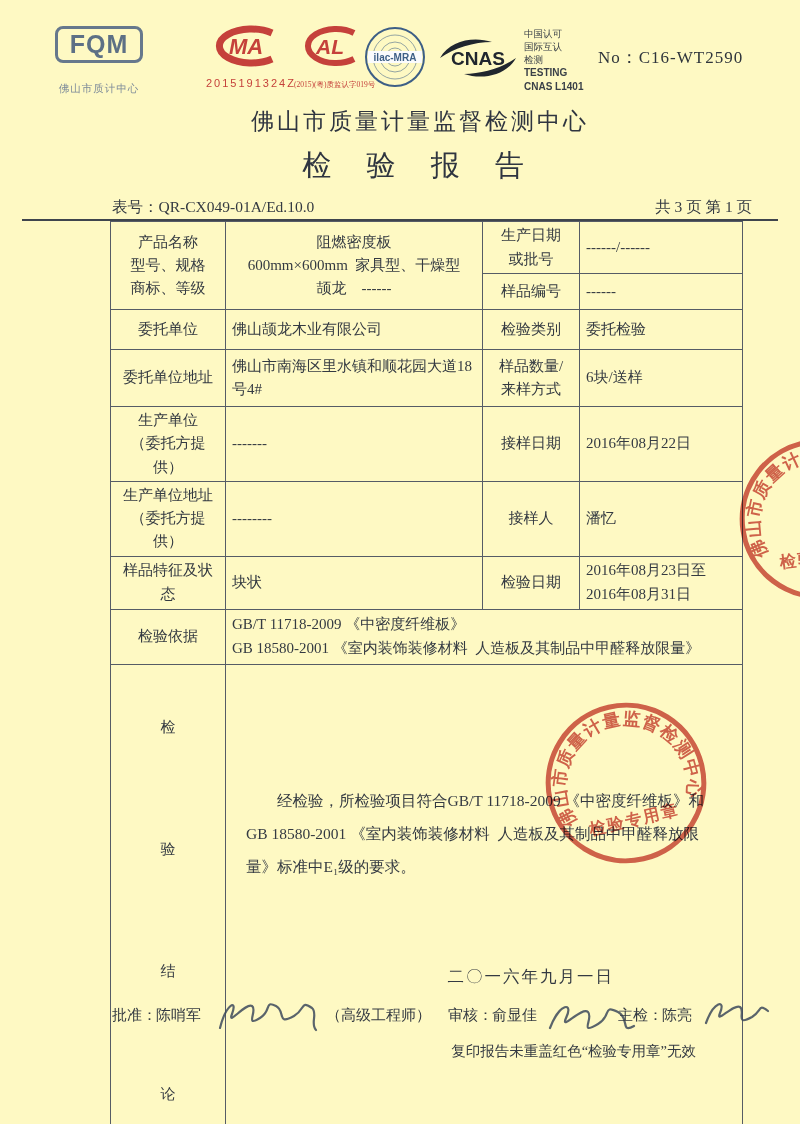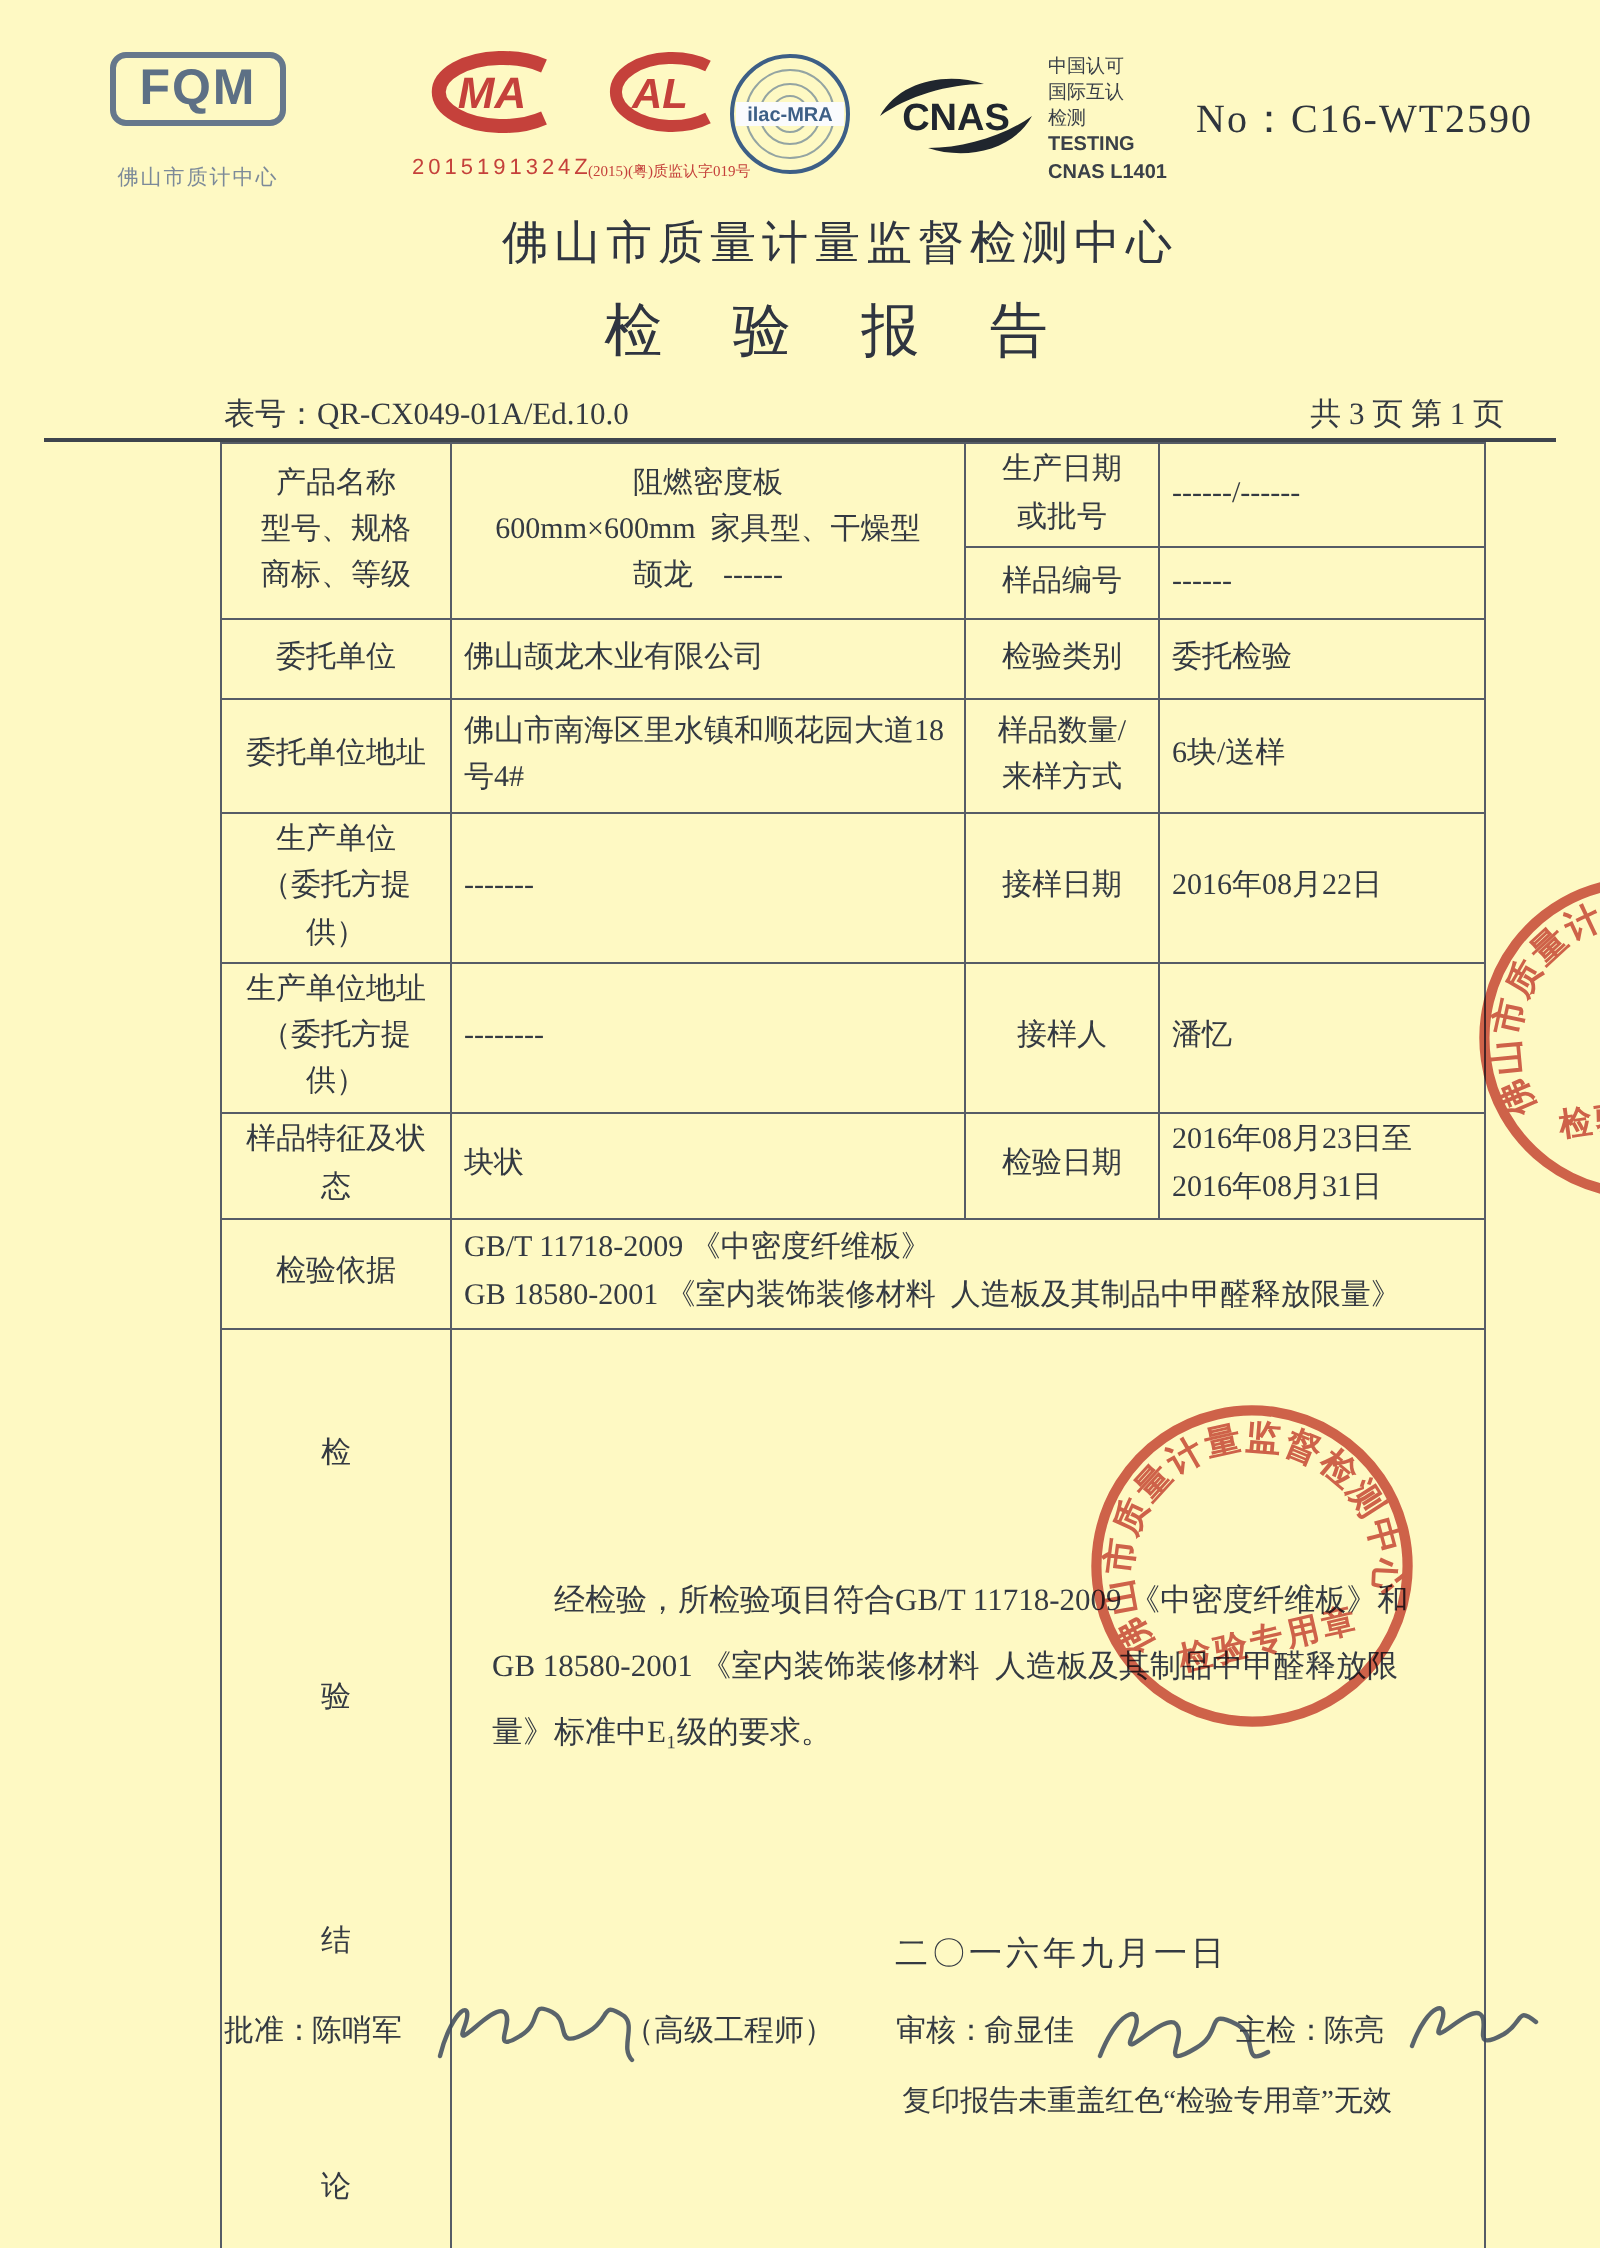--- a/index.html
+++ b/index.html
@@ -11,21 +11,21 @@
   .fqm-box{display:inline-block;border:3px solid #66788c;border-radius:8px;padding:1px 12px;
            font-family:"Liberation Sans","DejaVu Sans",sans-serif;font-weight:bold;font-size:25px;
            color:#5d7085;letter-spacing:1px;}
   .fqm-cap{margin-top:19px;font-size:10.5px;color:#7c8a99;letter-spacing:1px;}
   .logo-num{color:#c5413b;font-size:11px;letter-spacing:2px;text-align:center;margin-top:1px;
             font-family:"Liberation Sans",sans-serif;}
   .logo-cap{color:#c5413b;font-size:7.5px;text-align:center;margin-top:4px;white-space:nowrap;}
   .cnas-lines{left:524px;top:28px;font-size:9.5px;line-height:1.35;color:#3a4048;
               font-family:"Liberation Sans",sans-serif;}
   .cnas-lines .b{font-weight:bold;font-size:10px;}
-  .no-line{left:598px;top:46px;font-size:20px;letter-spacing:1px;color:#2f353c;}
+  .no-line{left:598px;top:46px;font-size:17px;letter-spacing:1px;color:#2f353c;}
   
   .org-title{left:0;top:106px;width:100%;text-align:center;font-size:23px;letter-spacing:3px;color:#2f3540;}
   .report-title{left:0;top:146px;width:100%;text-align:center;font-size:29px;letter-spacing:14px;color:#2f3540;}
   .meta-row{left:112px;right:88px;top:197px;display:flex;justify-content:space-between;font-size:15.5px;}
   .toprule{left:22px;top:219px;width:756px;height:0;border-top:2px solid #3f454d;}
   
   table.form{position:absolute;left:110px;top:221px;width:632px;border-collapse:collapse;table-layout:fixed;}
   table.form td{border:1px solid #565c66;font-size:15px;vertical-align:middle;padding:2px 6px;
                 white-space:pre-wrap;line-height:1.55;}
   td.lbl{text-align:center;}
@@ -184,21 +184,21 @@
 
   </tbody>
     </table>
 
   <div class="abs footer">
     <span style="left:0;">批准：</span>
     <span style="left:44px;">陈哨军</span>
     <svg class="sig" style="left:100px;top:-8px;" width="110" height="52" viewBox="0 0 110 52">
       <path d="M8 38 C14 14 26 8 20 24 C15 37 34 12 40 16 C46 20 32 38 48 28 C60 21 52 10 64 16 C74 21 64 36 82 26 C94 19 88 10 100 18 C106 23 98 34 104 40"></path>
     </svg>
-    <span style="left:200px;">（高级工程师）</span>
+    <span style="left:214px;">（高级工程师）</span>
     <span style="left:336px;">审核：</span>
     <span style="left:380px;">俞显佳</span>
     <svg class="sig" style="left:432px;top:-6px;" width="96" height="52" viewBox="0 0 96 52">
       <path d="M6 36 C16 10 30 10 22 26 C16 40 38 14 44 20 C50 26 34 44 54 32 C68 24 58 12 74 20 C86 26 76 42 90 34"></path>
     </svg>
     <span style="left:506px;">主检：</span>
     <span style="left:550px;">陈亮</span>
     <svg class="sig" style="left:586px;top:-9px;" width="76" height="52" viewBox="0 0 76 52">
       <path d="M8 34 C16 12 28 10 22 24 C17 36 36 14 42 18 C48 22 36 38 54 28 C64 22 60 14 70 22"></path>
     </svg>

